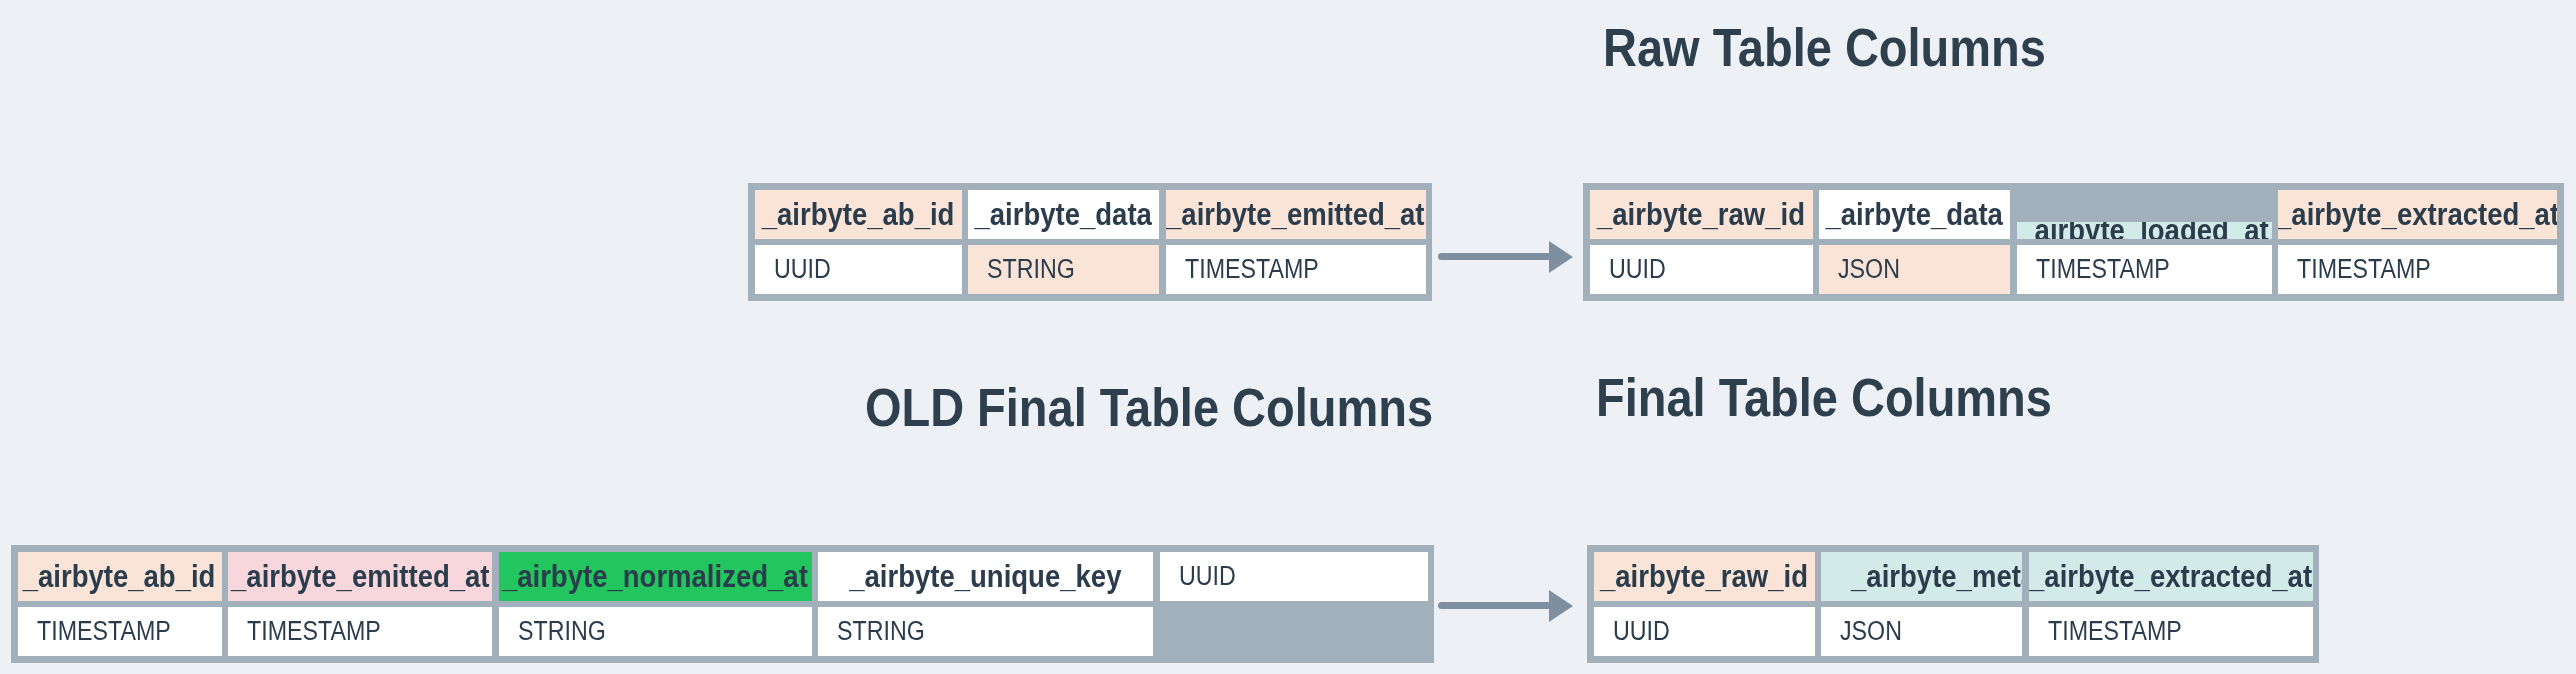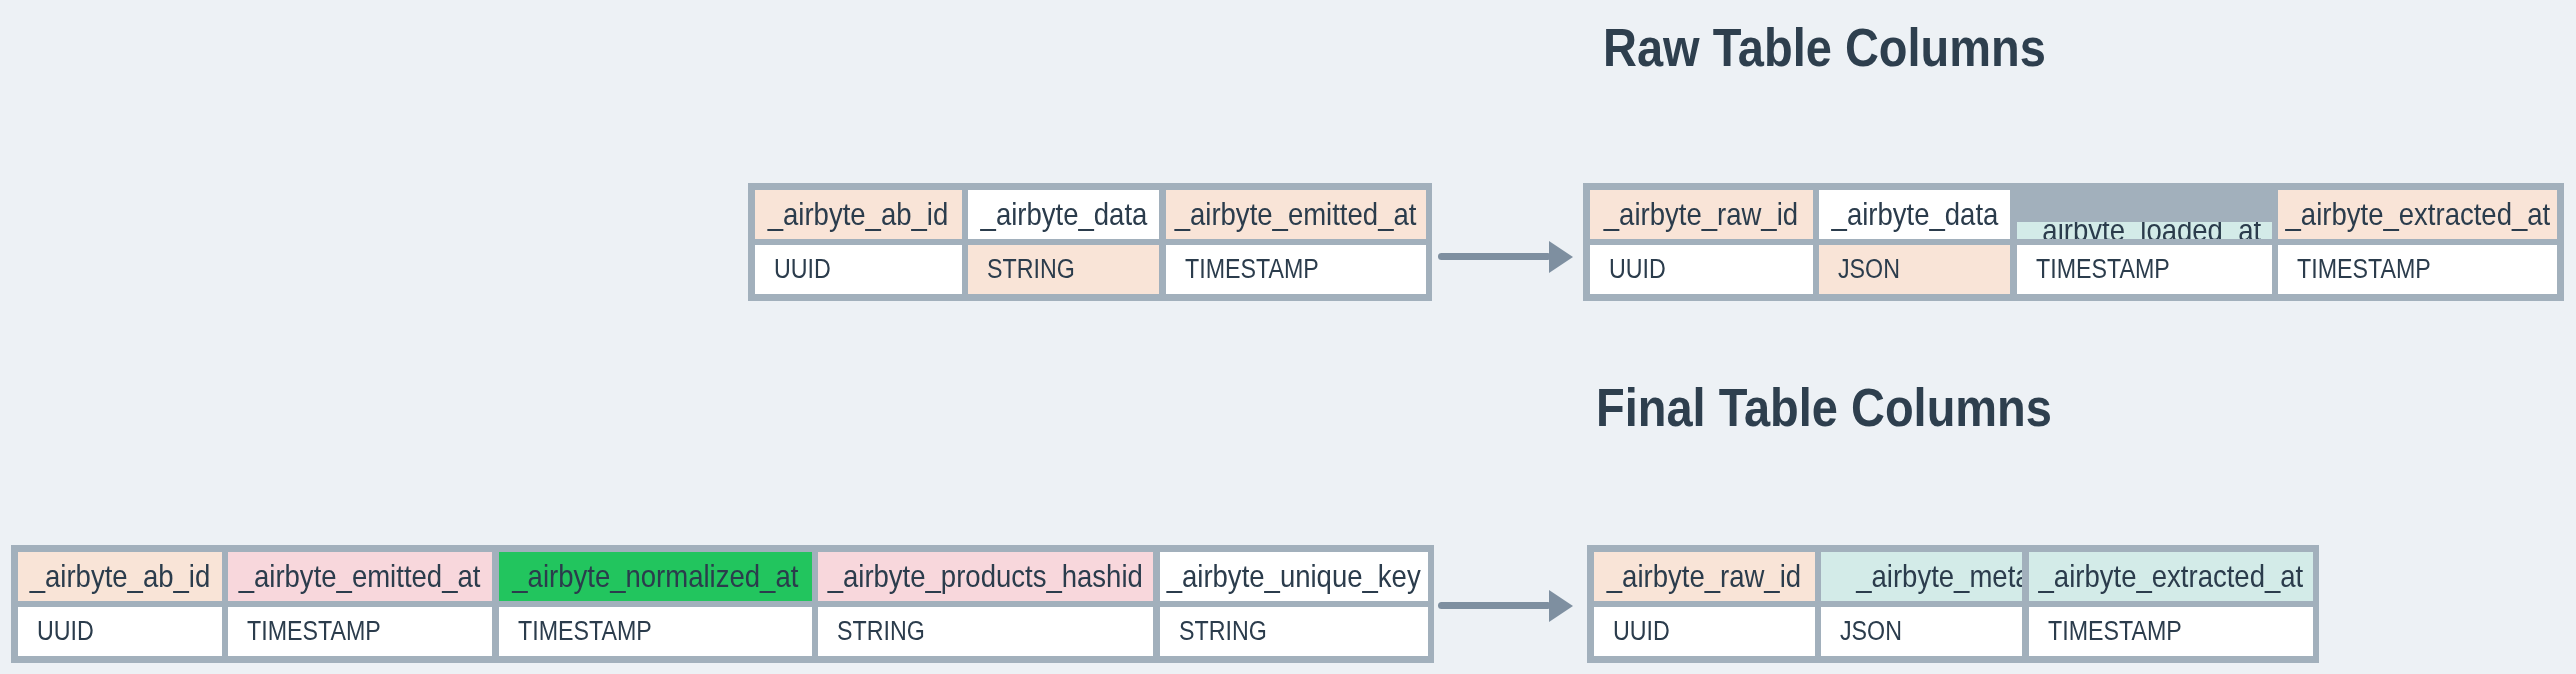--- a/index.html
+++ b/index.html
@@ -35,21 +35,21 @@
     padding: 6.5px;
     background: #a2b0bc;           
     grid-auto-rows: 49px;
   }
   .cell {
     background: #ffffff;
     display: flex;
     align-items: center;
     overflow: hidden;
   }
-  .cell.hdr { justify-content: center; font-weight: 400; font-size: 32px; }
+  .cell.hdr { justify-content: center; font-weight: 700; font-size: 32px; }
   .cell.typ { justify-content: flex-start; padding-left: 19px; font-size: 27px; }
   .cell .cond { display: inline-block; white-space: nowrap; transform: scaleX(0.86); }
   .cell.hdr .cond { transform-origin: center; }
   .cell.typ .cond { transform-origin: left center; }
 
   
   .arrow {
     position: absolute;
     display: flex;
     align-items: center;
@@ -64,21 +64,24 @@
   }
 </style>
 </head>
 <body>
 
 <div class="canvas">
 
   <div class="title align-left" style="left:1603px; top:17.5px;">
     <span class="cond">Raw Table Columns</span>
   </div>
-  <div class="title align-left" style="left:1596px; top:378px;">
+  <div class="title align-right" style="right:1143px; top:378px;">
+    <span class="cond">OLD Final Table Columns</span>
+  </div>
+  <div class="title align-left" style="left:1596px; top:368px;">
     <span class="cond">Final Table Columns</span>
   </div>
 
   <div class="tbl" style="left:748px; top:183px; grid-template-columns:207px 191px 260px;">
     <div class="cell hdr" style="background-color: rgb(249, 228, 215);">
       <span class="cond">_airbyte_ab_id</span>
     </div>
     <div class="cell hdr" style="background-color: rgb(255, 255, 255);">
       <span class="cond">_airbyte_data</span>
     </div>
@@ -131,23 +134,20 @@
   <div class="tbl" style="left:11px; top:545px; grid-template-columns:204px 264px 313px 335px 268px;">
     <div class="cell hdr" style="background-color: rgb(249, 228, 215);">
       <span class="cond">_airbyte_ab_id</span>
     </div>
     <div class="cell hdr" style="background-color: rgb(248, 215, 220);">
       <span class="cond">_airbyte_emitted_at</span>
     </div>
     <div class="cell hdr" style="background-color: #22c55e;">
       <span class="cond">_airbyte_normalized_at</span>
     </div>
-    <div class="cell hdr" style="background-color: rgb(248, 215, 220);">
-      <span class="cond">_airbyte_products_hashid</span>
-    </div>
     <div class="cell hdr" style="background-color: #ffffff;">
       <span class="cond">_airbyte_unique_key</span>
     </div>
     <div class="cell typ" style="background-color: rgb(255, 255, 255);">
       <span class="cond">UUID</span>
     </div>
     <div class="cell typ" style="background-color: rgb(255, 255, 255);">
       <span class="cond">TIMESTAMP</span>
     </div>
     <div class="cell typ" style="background-color: rgb(255, 255, 255);">

